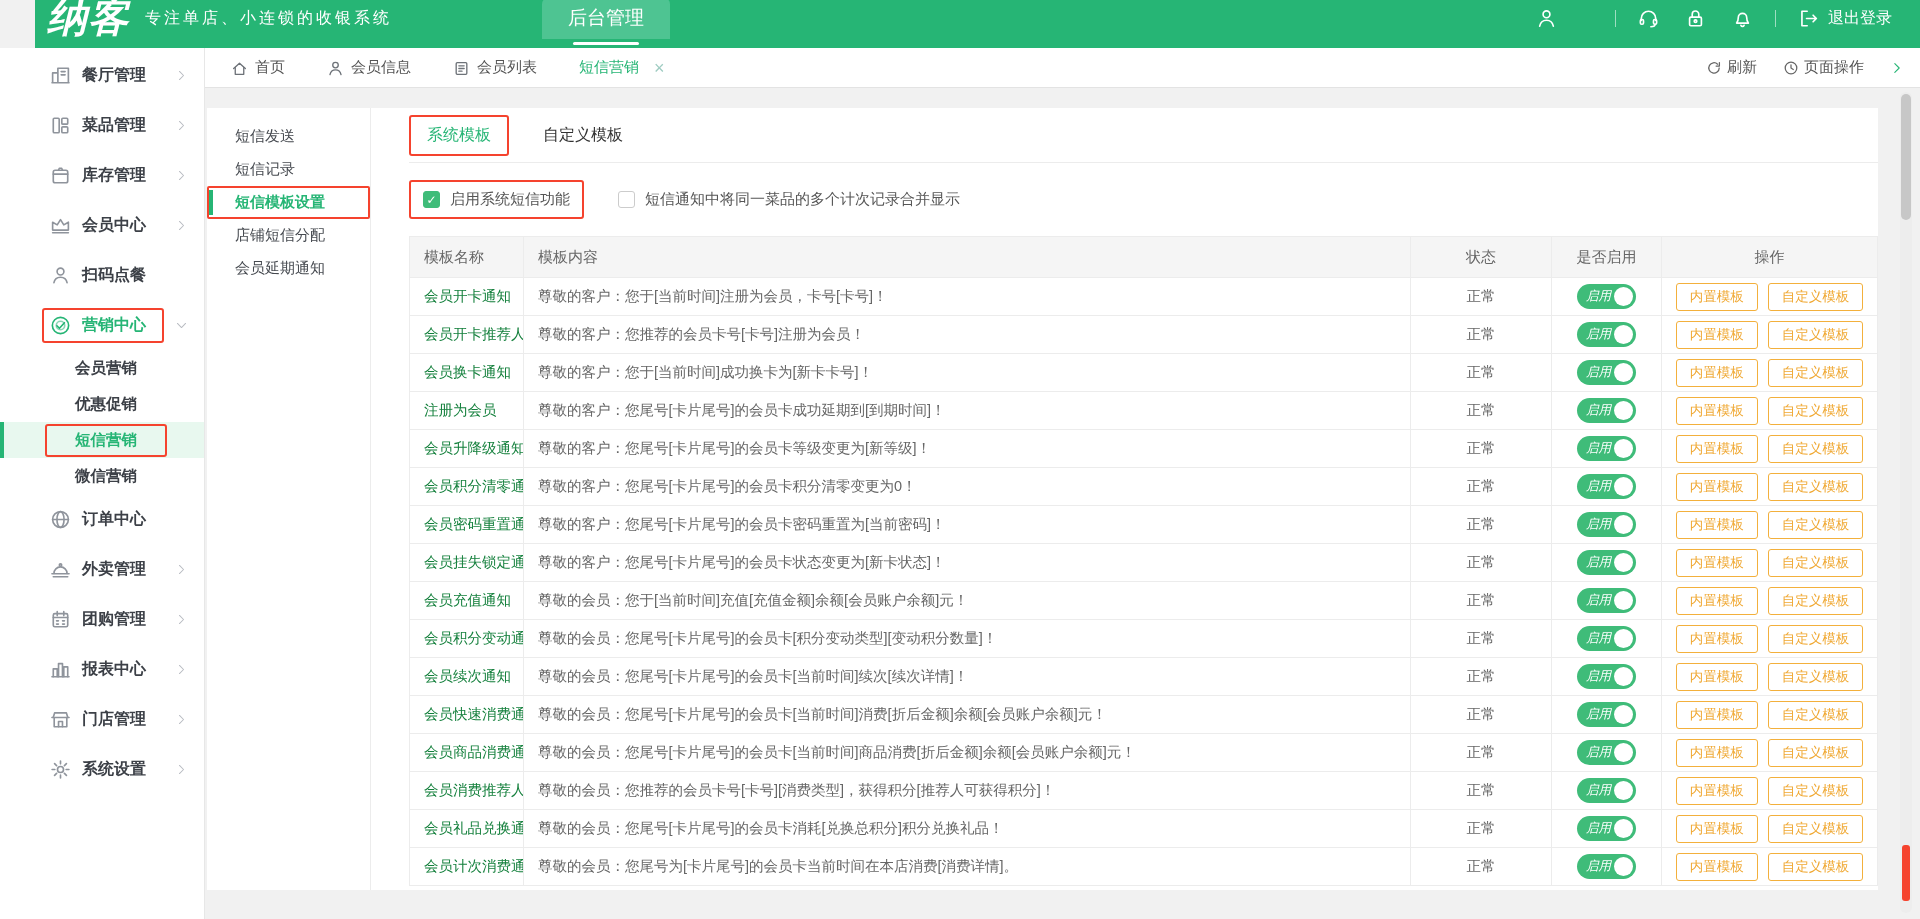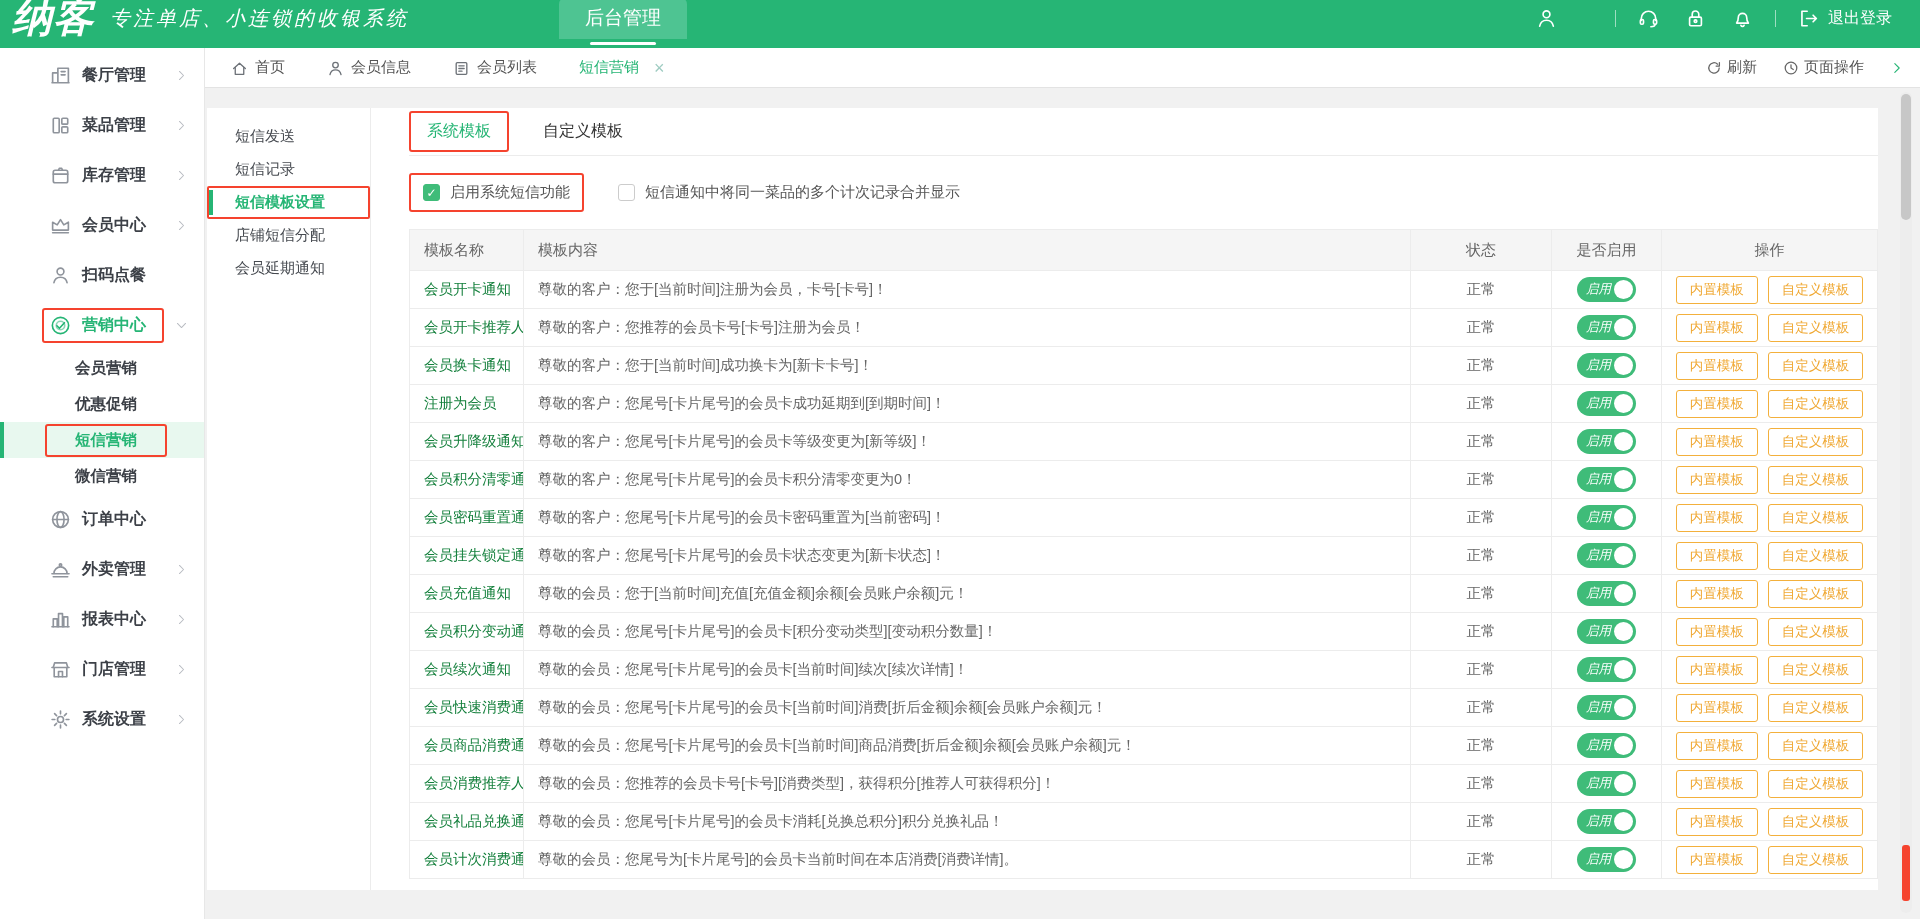--- a/index.html
+++ b/index.html
@@ -2,23 +2,23 @@
 <html><head>
 <meta charset="utf-8">
 <title>后台管理</title>
 <style>
   :root{ --green:#26b575; --lgreen:#4ec492; --red:#f5432e; --tgreen:#3fbc79; --orange:#f0a832; --oborder:#f3b03c; }
   *{box-sizing:border-box;}
   body{margin:0;background:#e9e9e9;font-family:"Liberation Sans","DejaVu Sans",sans-serif;}
   .app{width:1920px;height:919px;background:#f1f1f1;display:flex;flex-direction:column;overflow:hidden;position:relative;}
 
   
-  .hdr{height:48px;flex:none;background:var(--green);display:flex;align-items:center;color:#fff;padding:0 28px 12px 12px;position:relative;z-index:5;}
+  .hdr{height:48px;flex:none;background:var(--green);display:flex;align-items:center;color:#fff;padding:0 28px 12px 12px;position:relative;z-index:5;margin-left:35px;}
   .logo{font-size:40px;font-weight:bold;font-style:italic;letter-spacing:1px;line-height:1;margin-top:-3px;}
-  .tagline{font-size:20px;font-style:italic;margin-left:16px;letter-spacing:3px;}
+  .tagline{font-size:16px;margin-left:16px;letter-spacing:3px;}
   .admin-tab{position:relative;margin-left:150px;background:var(--lgreen);border-radius:6px 6px 0 0;padding:7px 26px 8px;font-size:19px;cursor:pointer;}
   .admin-tab::after{content:"";position:absolute;left:50%;transform:translateX(-50%);bottom:-6px;width:66px;height:3px;background:#fff;border-radius:2px;}
   .hdr-right{margin-left:auto;display:flex;align-items:center;}
   .hic{width:21px;height:21px;display:flex;color:#fff;cursor:pointer;}
   .hsep{width:1px;height:17px;background:rgba(255,255,255,.55);margin:0 22px;}
   .hgap{width:36px;}
   .igap{width:26px;}
   .logout{display:flex;align-items:center;gap:9px;font-size:16px;cursor:pointer;}
 
   
@@ -51,21 +51,21 @@
 
   .work{flex:1;min-height:0;background:#f1f1f1;padding:20px 42px 29px 2px;display:flex;}
   .panel{flex:1;background:#fff;display:flex;min-width:0;}
   .submenu{width:164px;flex:none;border-right:1px solid #ececec;padding-top:12px;}
   .sm-item{height:33px;display:flex;align-items:center;font-size:15px;color:#464a50;cursor:pointer;position:relative;border:2px solid transparent;border-radius:2px;padding-left:26px;white-space:nowrap;}
   .sm-item.active{color:var(--green);font-weight:bold;}
   .sm-item.active::before{content:"";position:absolute;left:0;top:2px;bottom:2px;width:4px;background:var(--green);}
   .sm-item.annotated{border-color:var(--red);}
 
   .content{flex:1;min-width:0;padding:0 0 0 38px;display:flex;flex-direction:column;}
-  .c-tabs{height:48px;flex:none;display:flex;align-items:center;gap:16px;border-bottom:1px solid #ececec;}
+  .c-tabs{height:55px;flex:none;display:flex;align-items:center;gap:16px;border-bottom:1px solid #ececec;}
   .c-tab{font-size:16px;color:#333;padding:8px 16px;border:2px solid transparent;border-radius:3px;cursor:pointer;}
   .c-tab.active{color:var(--green);}
   .c-tab.annotated{border-color:var(--red);}
   .opts{height:73px;flex:none;display:flex;align-items:center;gap:20px;}
   .chk{display:flex;align-items:center;gap:10px;font-size:15px;color:#555;border:2px solid transparent;border-radius:3px;padding:8px 12px;cursor:default;}
   .chk.annotated{border-color:var(--red);}
   .box{width:17px;height:17px;border:1px solid #ccc;border-radius:3px;background:#fff;flex:none;display:flex;align-items:center;justify-content:center;cursor:pointer;}
   .box.on{background:var(--tgreen);border-color:var(--tgreen);color:#fff;font-size:12px;}
 
   table{width:100%;border-collapse:collapse;table-layout:fixed;}
@@ -266,20 +266,37 @@
         <div class="side-item">
           <span class="ann">
             <span class="icn">
               <svg viewBox="0 0 16 16" width="100%" height="100%" fill="none" stroke="currentColor" stroke-width="1.25" stroke-linecap="round" stroke-linejoin="round">
                 <path d="M3 11a5 5 0 0 1 10 0"></path>
                 <circle cx="8" cy="4.6" r=".9"></circle>
                 <path d="M1.5 11.2h13M2.5 13.5h11"></path>
               </svg>
             </span>
             <span>外卖管理</span>
+          </span>
+          <span class="chev">
+            <svg viewBox="0 0 16 16" width="100%" height="100%" fill="none" stroke="currentColor" stroke-width="1.25" stroke-linecap="round" stroke-linejoin="round">
+              <path d="M5.5 3L10.5 8L5.5 13"></path>
+            </svg>
+          </span>
+        </div>
+        <div class="side-item">
+          <span class="ann">
+            <span class="icn">
+              <svg viewBox="0 0 16 16" width="100%" height="100%" fill="none" stroke="currentColor" stroke-width="1.25" stroke-linecap="round" stroke-linejoin="round">
+                <rect x="2.5" y="3.5" width="11" height="10" rx="1.2"></rect>
+                <path d="M2.5 6.5h11M5.5 2v3M10.5 2v3"></path>
+                <path d="M5 9h1.4M9.6 9H11M5 11.5h1.4M9.6 11.5H11"></path>
+              </svg>
+            </span>
+            <span>团购管理</span>
           </span>
           <span class="chev">
             <svg viewBox="0 0 16 16" width="100%" height="100%" fill="none" stroke="currentColor" stroke-width="1.25" stroke-linecap="round" stroke-linejoin="round">
               <path d="M5.5 3L10.5 8L5.5 13"></path>
             </svg>
           </span>
         </div>
         <div class="side-item">
           <span class="ann">
             <span class="icn">

